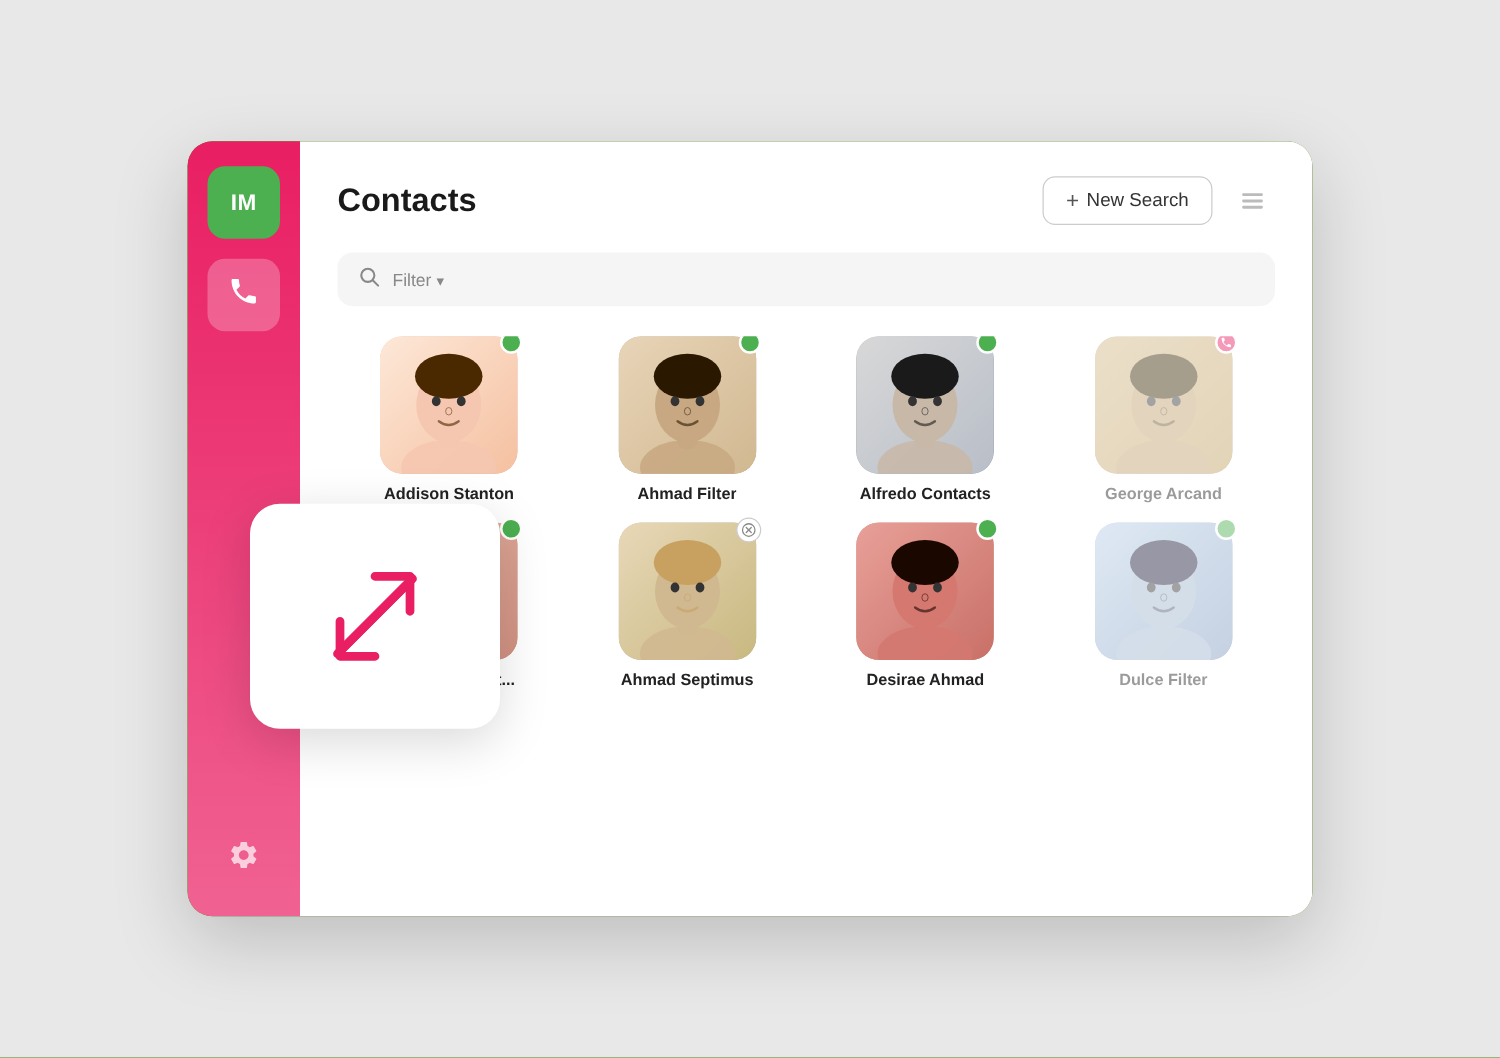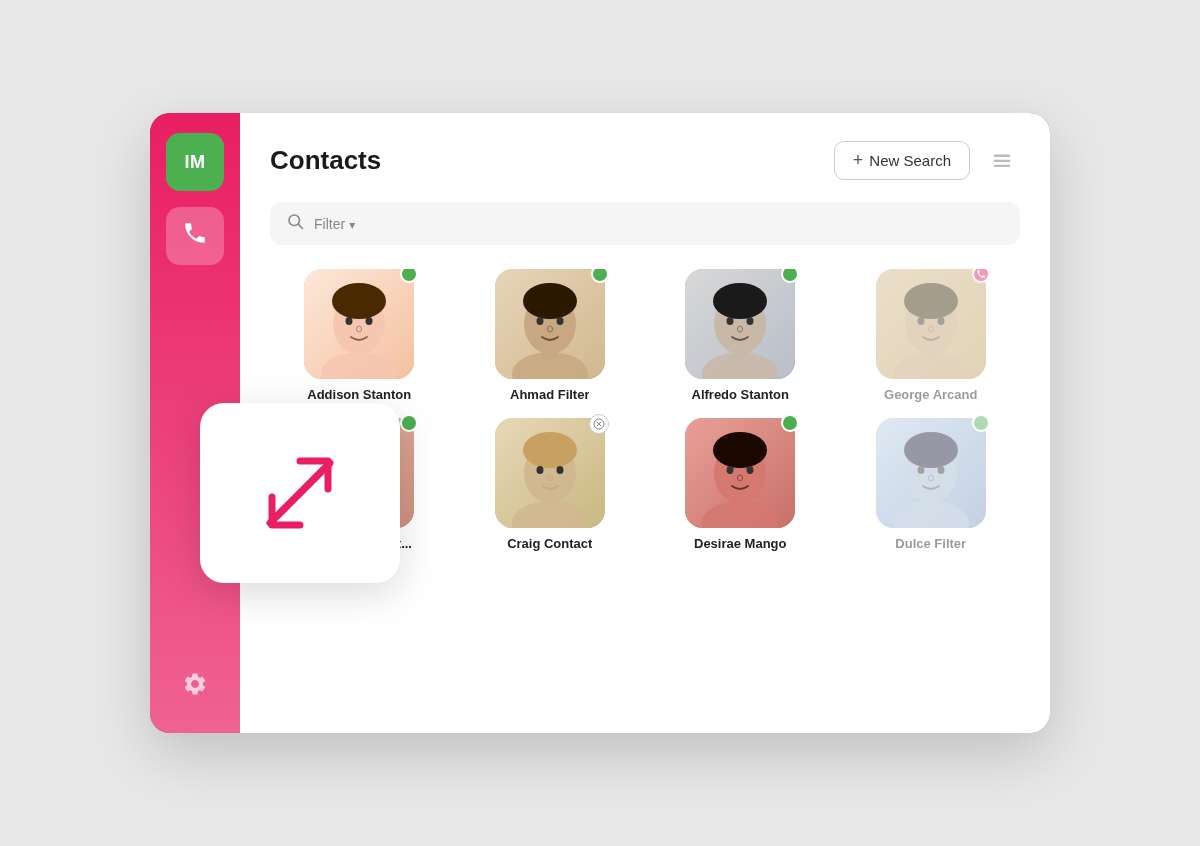--- a/index.html
+++ b/index.html
@@ -420,21 +420,21 @@
 
       <ellipse cx="45" cy="52" rx="3.5" ry="4" fill="#333"></ellipse>
       <ellipse cx="65" cy="52" rx="3.5" ry="4" fill="#333"></ellipse>
 
       <ellipse cx="55" cy="60" rx="2.5" ry="3" fill="#c8b8a8" stroke="#1a1a1a" stroke-width="0.8" opacity="0.5"></ellipse>
 
       <path d="M47 68 Q55 74 63 68" stroke="#1a1a1a" stroke-width="1.8" fill="none" stroke-linecap="round" opacity="0.6"></path>
     </svg></div>
             <div class="status-dot online"></div>
           </div>
-          <div class="contact-name">Alfredo Stanton</div>
+          <div class="contact-name">Alfredo Contacts</div>
         </div>
         <div class="contact-card faded">
           <div class="contact-avatar-wrap">
             <div class="contact-avatar avatar-charlie"><svg width="110" height="110" viewBox="0 0 110 110" xmlns="http://www.w3.org/2000/svg">
       <defs>
         <linearGradient id="bg3" x1="0" y1="0" x2="1" y2="1">
           <stop offset="0%" stop-color="#d4b888"></stop>
           <stop offset="100%" stop-color="#c0a060"></stop>
         </linearGradient>
       </defs>
@@ -520,21 +520,21 @@
       <path d="M47 68 Q55 74 63 68" stroke="#c8a060" stroke-width="1.8" fill="none" stroke-linecap="round" opacity="0.6"></path>
     </svg></div>
             <div class="status-dot busy" style="width: 20px; height: 20px; background: white; border: 1.5px solid rgb(204, 204, 204); display: flex; align-items: center; justify-content: center;">
               <svg width="12" height="12" viewBox="0 0 24 24">
                 <circle cx="12" cy="12" r="10" stroke="#888" stroke-width="2" fill="white"></circle>
                 <line x1="8" y1="8" x2="16" y2="16" stroke="#888" stroke-width="2" stroke-linecap="round"></line>
                 <line x1="16" y1="8" x2="8" y2="16" stroke="#888" stroke-width="2" stroke-linecap="round"></line>
               </svg>
             </div>
           </div>
-          <div class="contact-name">Craig Contact</div>
+          <div class="contact-name">Ahmad Septimus</div>
         </div>
         <div class="contact-card">
           <div class="contact-avatar-wrap">
             <div class="contact-avatar avatar-desirae"><svg width="110" height="110" viewBox="0 0 110 110" xmlns="http://www.w3.org/2000/svg">
       <defs>
         <linearGradient id="bg6" x1="0" y1="0" x2="1" y2="1">
           <stop offset="0%" stop-color="#e8a098"></stop>
           <stop offset="100%" stop-color="#c87068"></stop>
         </linearGradient>
       </defs>
@@ -550,21 +550,21 @@
 
       <ellipse cx="45" cy="52" rx="3.5" ry="4" fill="#333"></ellipse>
       <ellipse cx="65" cy="52" rx="3.5" ry="4" fill="#333"></ellipse>
 
       <ellipse cx="55" cy="60" rx="2.5" ry="3" fill="#d47870" stroke="#1a0800" stroke-width="0.8" opacity="0.5"></ellipse>
 
       <path d="M47 68 Q55 74 63 68" stroke="#1a0800" stroke-width="1.8" fill="none" stroke-linecap="round" opacity="0.6"></path>
     </svg></div>
             <div class="status-dot online"></div>
           </div>
-          <div class="contact-name">Desirae Mango</div>
+          <div class="contact-name">Desirae Ahmad</div>
         </div>
         <div class="contact-card faded">
           <div class="contact-avatar-wrap">
             <div class="contact-avatar avatar-dulce"><svg width="110" height="110" viewBox="0 0 110 110" xmlns="http://www.w3.org/2000/svg">
       <defs>
         <linearGradient id="bg7" x1="0" y1="0" x2="1" y2="1">
           <stop offset="0%" stop-color="#b8d0e8"></stop>
           <stop offset="100%" stop-color="#8098c0"></stop>
         </linearGradient>
       </defs>

